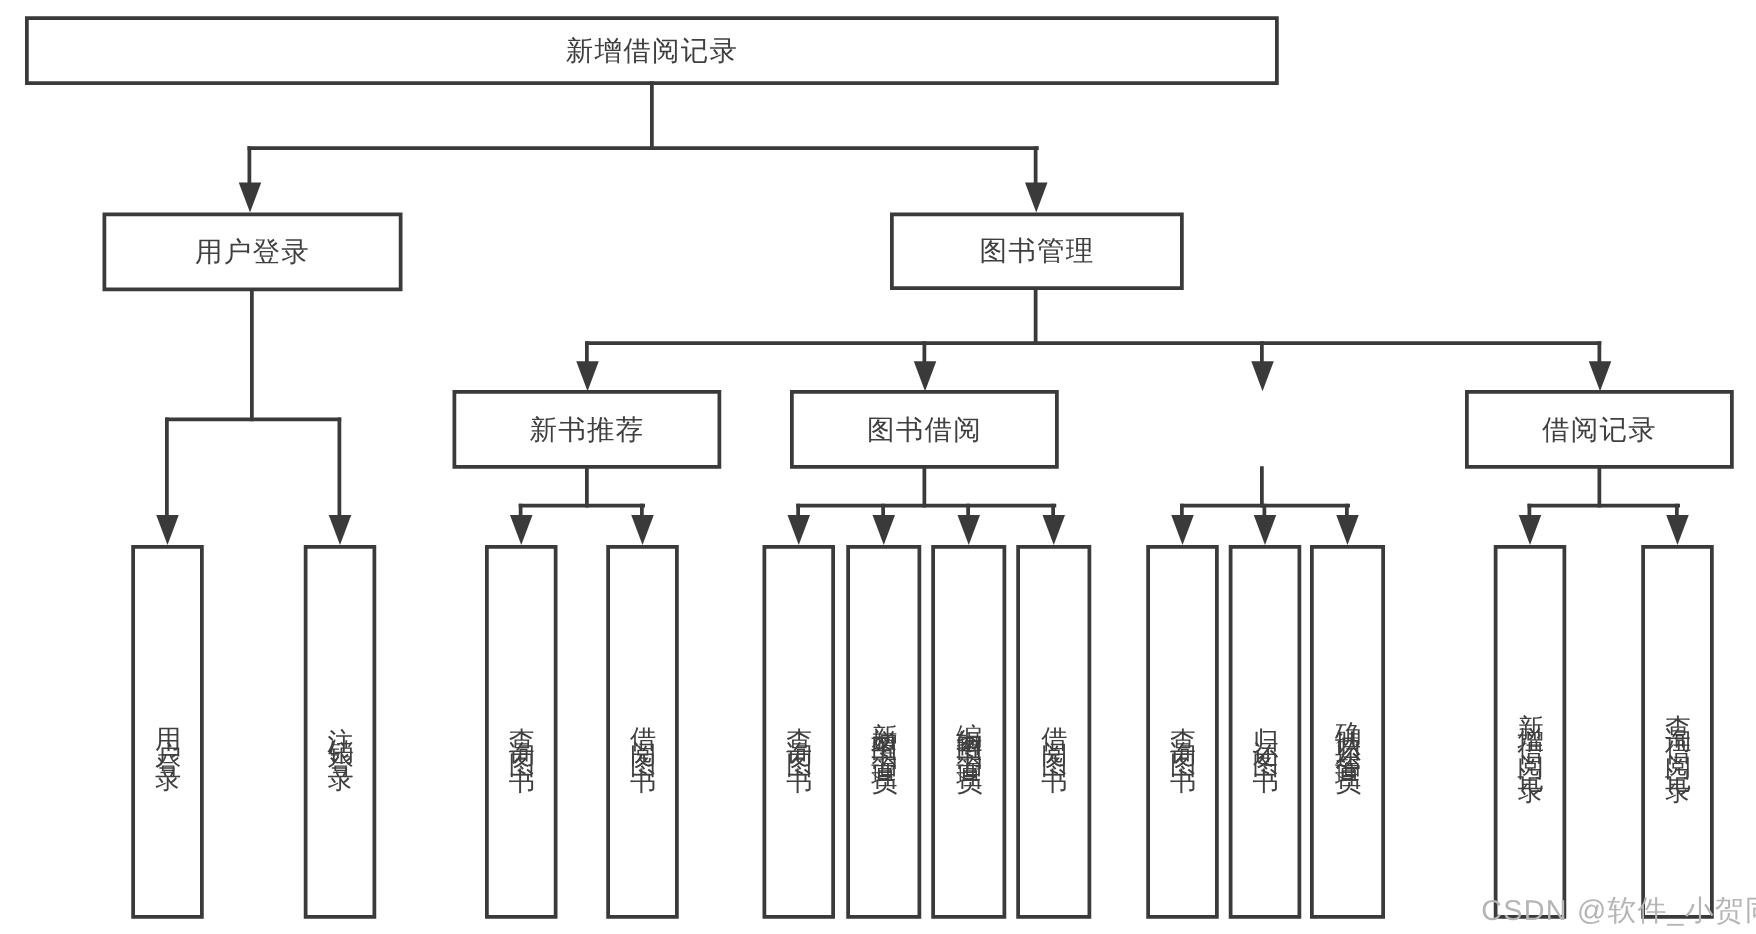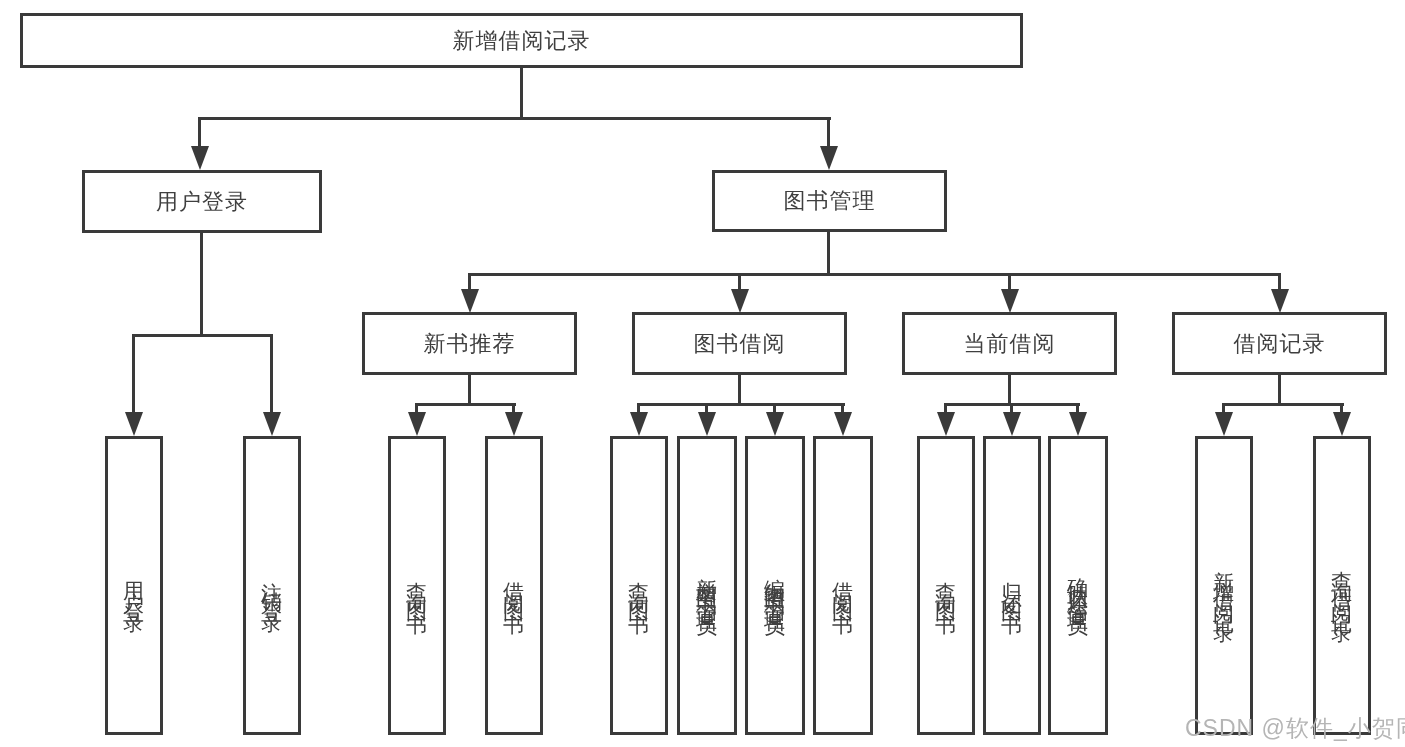--- a/index.html
+++ b/index.html
@@ -99,23 +99,20 @@
   <div class="arrow" style="left:1001px;top:289px;"></div>
   <div class="vline" style="left:1278px;top:273px;height:20px;"></div>
   <div class="arrow" style="left:1271px;top:289px;"></div>
 
   <div class="box" style="left:362px;top:312px;width:215px;height:63px;">
     <span>新书推荐</span>
   </div>
   <div class="box" style="left:632px;top:312px;width:215px;height:63px;">
     <span>图书借阅</span>
   </div>
-  <div class="box" style="left:902px;top:312px;width:215px;height:63px;">
-    <span>当前借阅</span>
-  </div>
   <div class="box" style="left:1172px;top:312px;width:215px;height:63px;">
     <span>借阅记录</span>
   </div>
 
   <div class="vline" style="left:468px;top:373px;height:33px;"></div>
   <div class="hline" style="left:415px;top:403px;width:101px;"></div>
   <div class="vline" style="left:415px;top:403px;height:13px;"></div>
   <div class="arrow" style="left:408px;top:412px;"></div>
   <div class="vline" style="left:512px;top:403px;height:13px;"></div>
   <div class="arrow" style="left:505px;top:412px;"></div>

